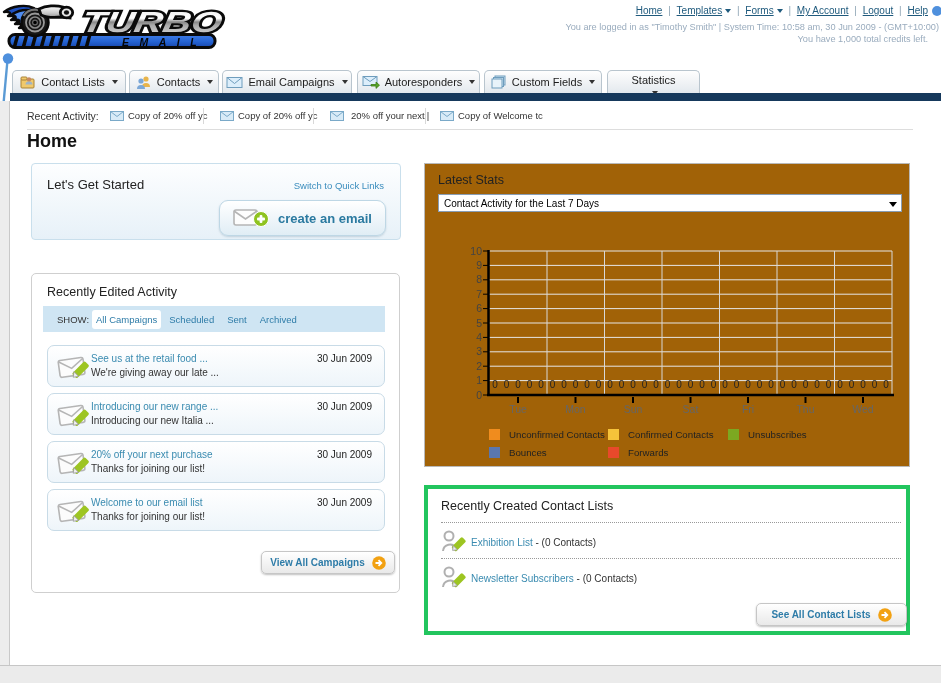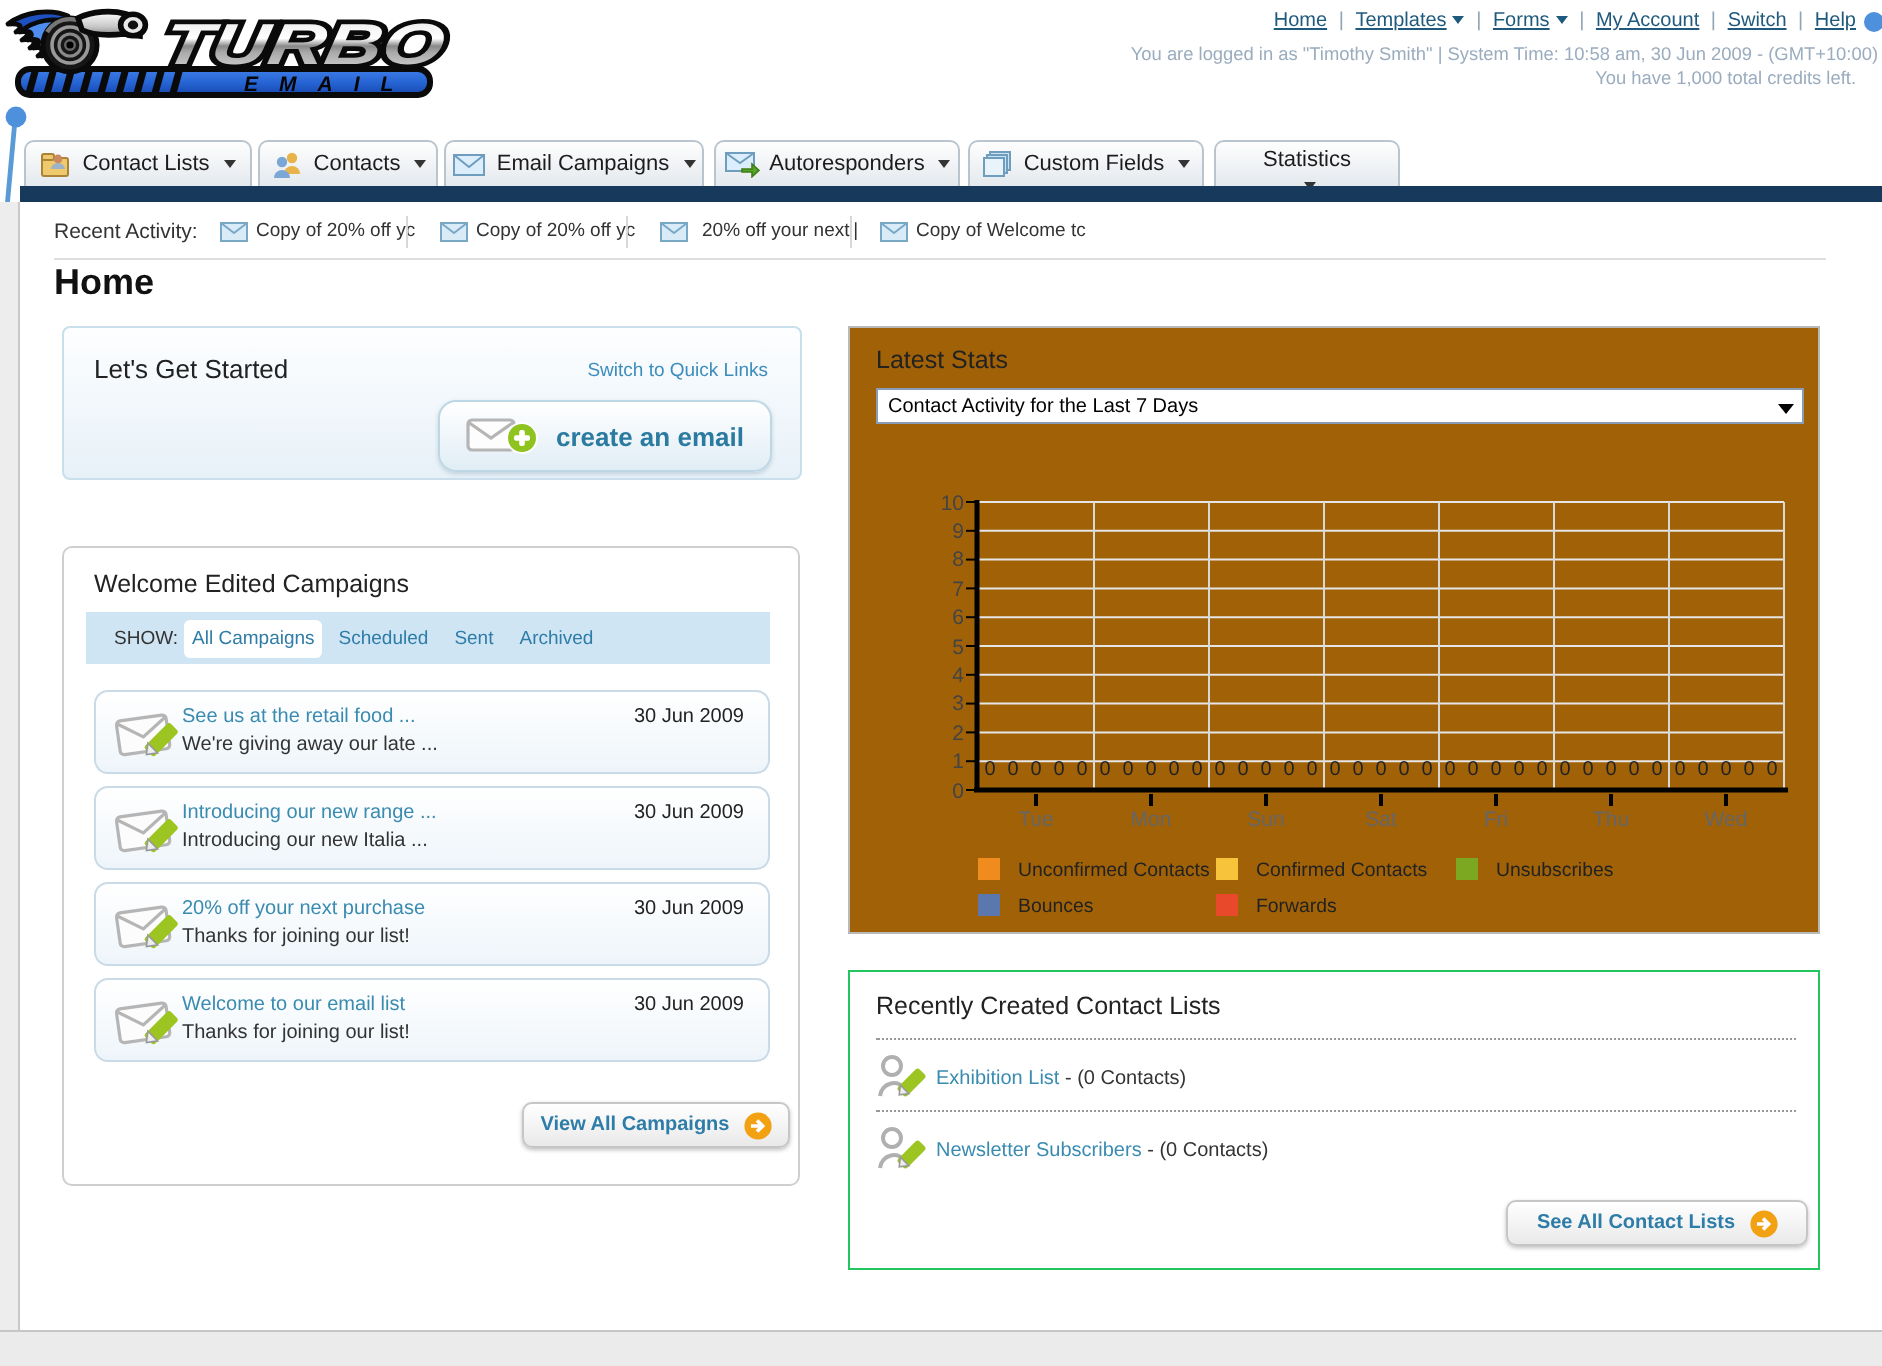--- a/index.html
+++ b/index.html
@@ -53,33 +53,33 @@
   .citem svg { position:absolute; left:9px; top:5px; }
 
   .pillbtn { position:absolute; border:1px solid #c6c6c6; border-radius:5px; background:linear-gradient(#ffffff,#e9e9e9); box-shadow:0 1px 2px rgba(0,0,0,.25); display:flex; align-items:center; justify-content:center; gap:7px; font-size:10px; font-weight:bold; color:#2e7ca8; }
 
   
   .lstats { top:163px; left:424px; width:486px; height:304px; border:1px solid #b9b9b9; background:#a16207; }
   .lstats .hd { position:absolute; left:13px; top:9px; font-size:12.5px; color:#222; }
   .select { position:absolute; left:13px; top:30px; width:464px; height:18px; border:1px solid #889db5; background:#fff; font-size:10px; color:#000; display:flex; align-items:center; padding-left:5px; }
   .select .arr { position:absolute; right:4px; top:7px; width:0; height:0; border-left:4px solid transparent; border-right:4px solid transparent; border-top:5px solid #000; }
 
-  .rccl { top:485px; left:424px; width:486px; height:150px; border:1px solid #22c55e; background:#fff; }
+  .rccl { top:485px; left:424px; width:486px; height:150px; border:4px solid #22c55e; background:#fff; }
   .rccl .hd { position:absolute; left:13px; top:10px; font-size:12.5px; color:#222; }
   .dot1 { position:absolute; left:13px; top:33px; width:460px; border-top:1px dotted #999; }
   .dot2 { position:absolute; left:13px; top:69px; width:460px; border-top:1px dotted #999; }
   .litem { position:absolute; left:43px; font-size:10px; color:#333; }
   .litem a { color:#3a8bb0; text-decoration:none; }
 </style>
 </head>
 <body>
 <div id="page">
 
   <div class="abs toplinks">
-    <a href="#">Home</a> | <a href="#">Templates<span class="caret"></span></a> | <a href="#">Forms<span class="caret"></span></a> | <a href="#">My Account</a> | <a href="#">Switch</a> | <a href="#">Help</a>
+    <a href="#">Home</a> | <a href="#">Templates<span class="caret"></span></a> | <a href="#">Forms<span class="caret"></span></a> | <a href="#">My Account</a> | <a href="#">Logout</a> | <a href="#">Help</a>
   </div>
   <div class="abs sysline" style="top:22px; right:2px;">You are logged in as "Timothy Smith" | System Time: 10:58 am, 30 Jun 2009 - (GMT+10:00)</div>
   <div class="abs sysline" style="top:33.5px; right:13px;">You have 1,000 total credits left.</div>
   <svg class="abs" style="top:5px; right:-2px;" width="12" height="12">
       <circle cx="6" cy="6" r="5" fill="#4f90dd"></circle>
     </svg>
 
   <svg class="abs" style="left:0; top:0;" width="280" height="150" viewBox="0 0 280 150">
     <defs>
       <linearGradient id="chrome" x1="0" y1="0" x2="0" y2="1">
@@ -210,21 +210,21 @@
     <div class="bigbtn bb2"><svg width="36" height="24" viewBox="0 0 36 24">
           <rect x="1" y="4" width="23" height="15" rx="2" fill="#fdfdfd" stroke="#b5b5b5" stroke-width="1.6"></rect>
           <path d="M1 5 L12.5 13 L24 5" fill="none" stroke="#b5b5b5" stroke-width="1.6"></path>
           <circle cx="28" cy="13" r="7.5" fill="#8fc320" stroke="#fff" stroke-width="1"></circle>
           <rect x="24" y="11.6" width="8" height="2.8" rx="1" fill="#fff"></rect>
           <rect x="26.6" y="9" width="2.8" height="8" rx="1" fill="#fff"></rect>
         </svg>create an email</div>
   </div>
 
   <div class="abs rec">
-    <div class="hd">Welcome Edited Campaigns</div>
+    <div class="hd">Recently Edited Activity</div>
     <div class="filter">
         <span class="show">SHOW:</span>
         <span class="chip">All Campaigns</span>
         <a href="#" style="margin-left:8px;">Scheduled</a>
         <a href="#" style="margin-left:13px;">Sent</a>
         <a href="#" style="margin-left:13px;">Archived</a>
       </div>
 
     <div class="citem" style="top:71px;">
       <svg width="36" height="32" viewBox="0 0 36 32">

